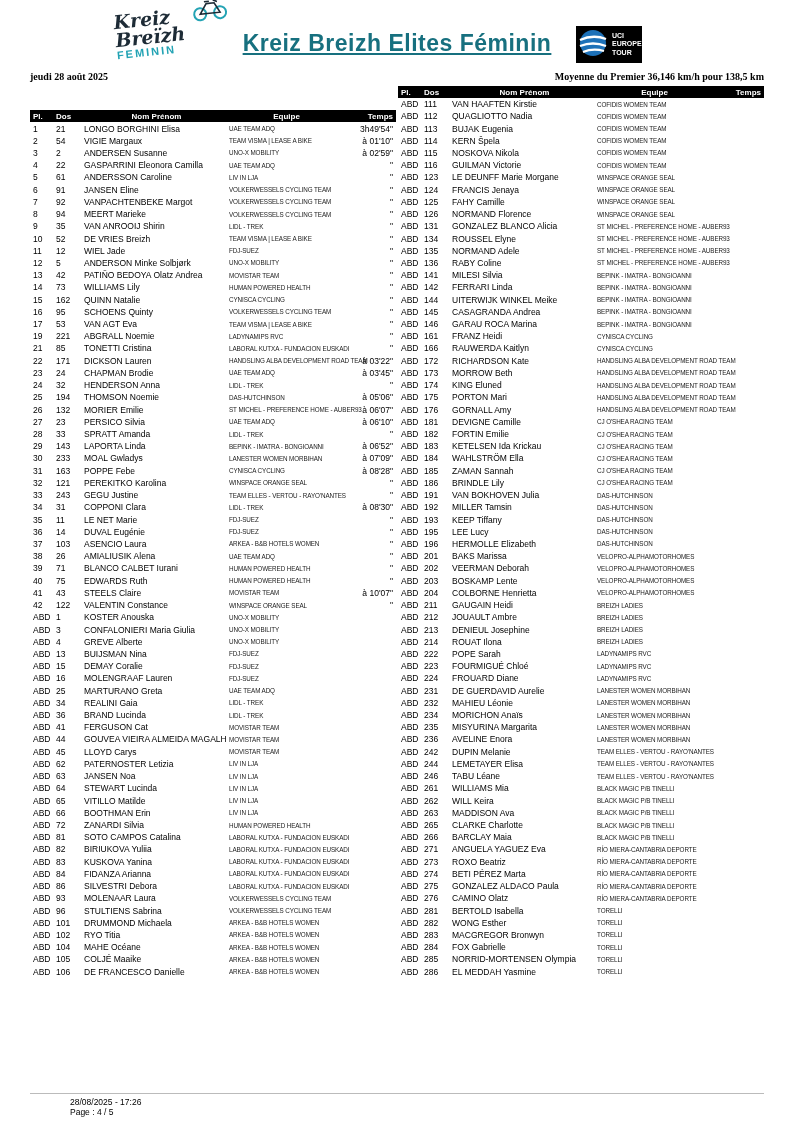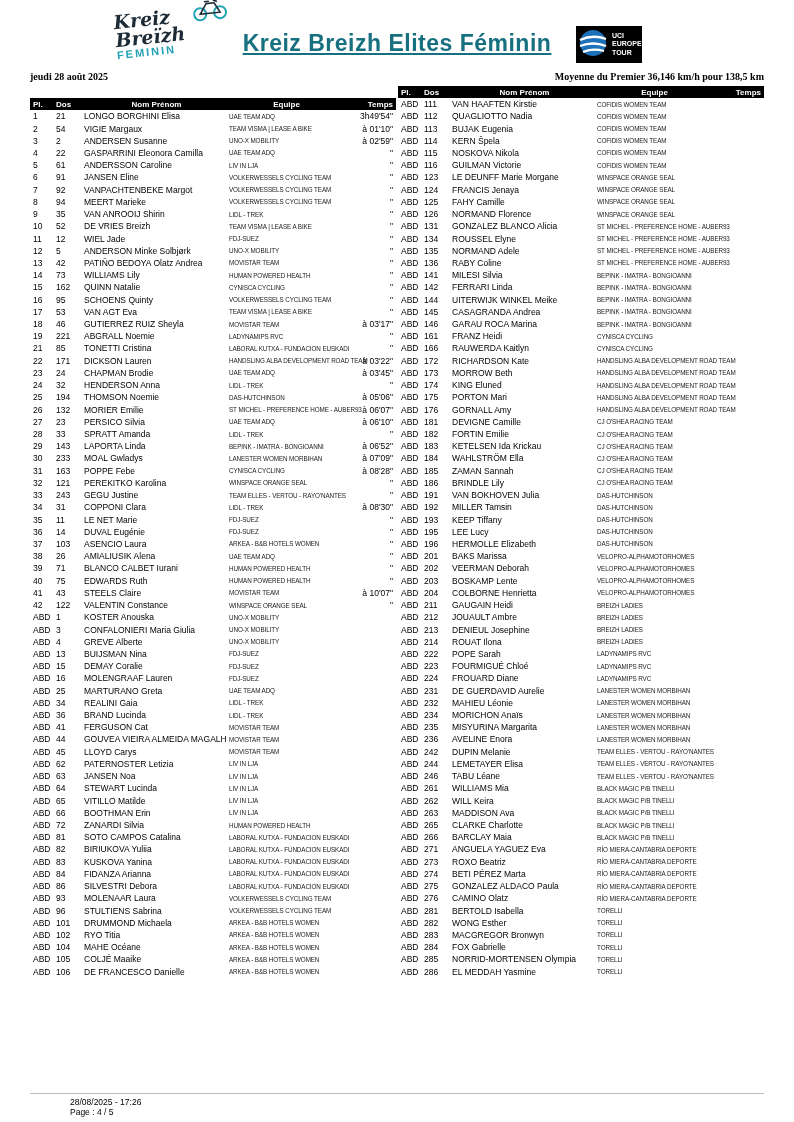--- a/index.html
+++ b/index.html
@@ -212,27 +212,20 @@
             <span class="c-time">"</span>
           </div>
           <div class="row">
             <span class="c-pl">17</span>
             <span class="c-dos">53</span>
             <span class="c-name">VAN AGT Eva</span>
             <span class="c-team">TEAM VISMA | LEASE A BIKE</span>
             <span class="c-time">"</span>
           </div>
           <div class="row">
-            <span class="c-pl">18</span>
-            <span class="c-dos">46</span>
-            <span class="c-name">GUTIERREZ RUIZ Sheyla</span>
-            <span class="c-team">MOVISTAR TEAM</span>
-            <span class="c-time">à 03'17"</span>
-          </div>
-          <div class="row">
             <span class="c-pl">19</span>
             <span class="c-dos">221</span>
             <span class="c-name">ABGRALL Noemie</span>
             <span class="c-team">LADYNAMIPS RVC</span>
             <span class="c-time">"</span>
           </div>
           <div class="row">
             <span class="c-pl">21</span>
             <span class="c-dos">85</span>
             <span class="c-name">TONETTI Cristina</span>

